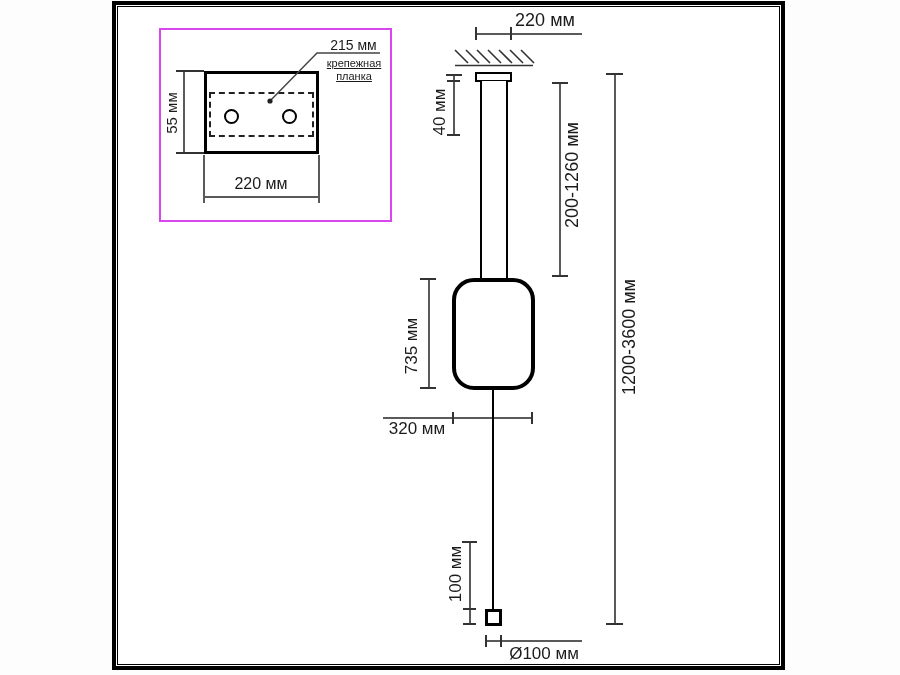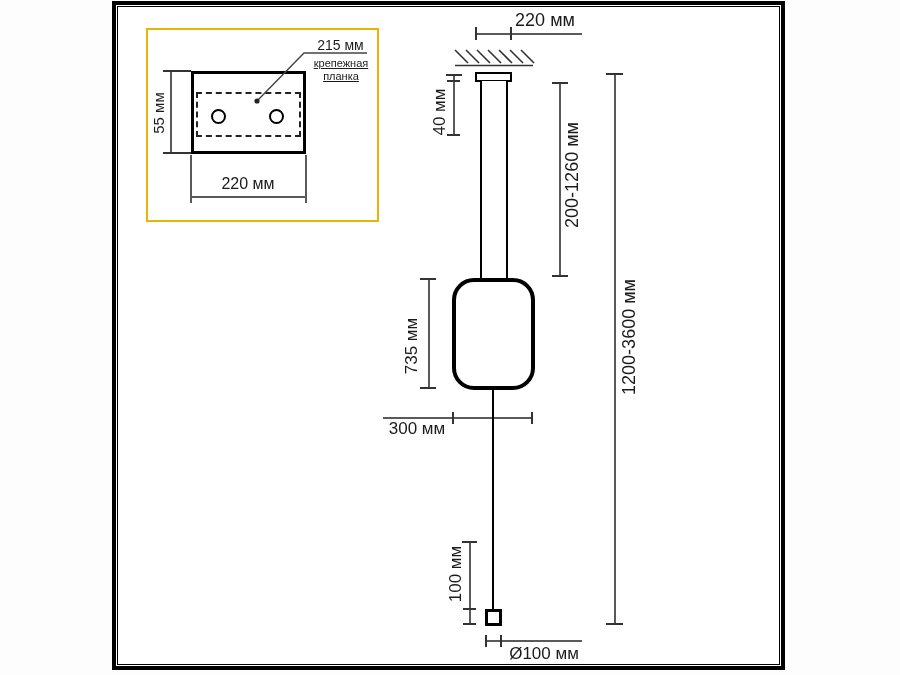--- a/index.html
+++ b/index.html
@@ -13,21 +13,21 @@
   .frame-inner{position:absolute;inset:1px;border:1px solid #000;}
   
   .dimline-h{background:#5a5a5a;height:2px;}
   .dimline-v{background:#5a5a5a;width:2px;}
   .tick-h{background:#333;height:2px;}
   .tick-v{background:#333;width:2px;}
   .dimtext{font-size:18px;line-height:1.05;text-align:center;white-space:nowrap;color:#1b1b1b;}
   .rot{transform:rotate(-90deg);transform-origin:center center;}
   .outline{border:2px solid #000;background:#fff;}
   
-  .inset{left:146px;top:28px;width:233px;height:194px;border:2px solid #eab308;background:#fff;}
+  .inset{left:159px;top:28px;width:233px;height:194px;border:2px solid #d946ef;background:#fff;}
   .inset .dimtext{font-size:16px;}
   .caption{font-size:11px;line-height:1.15;text-align:center;color:#1b1b1b;}
 </style>
 </head>
 <body>
 
 <div id="page">
 
   <div class="abs frame">
     <div class="frame-inner"></div>
@@ -96,21 +96,21 @@
   <div class="abs" style="left:452px;top:278px;width:83px;height:112px;border:4px solid #000;border-radius:22px;background:#fff;"></div>
 
   <div class="abs dimline-v" style="left:428px;top:279px;height:110px;"></div>
   <div class="abs tick-h" style="left:420px;top:278px;width:16px;"></div>
   <div class="abs tick-h" style="left:420px;top:387px;width:16px;"></div>
   <div class="abs dimtext rot" style="left:372px;top:337px;width:80px;height:18px;font-size:17px;">735 мм</div>
 
   <div class="abs dimline-h" style="left:383px;top:417px;width:150px;"></div>
   <div class="abs tick-v" style="left:452px;top:412px;height:12px;"></div>
   <div class="abs tick-v" style="left:531px;top:412px;height:12px;"></div>
-  <div class="abs dimtext" style="left:378px;top:420px;width:78px;font-size:17px;">300 мм</div>
+  <div class="abs dimtext" style="left:378px;top:420px;width:78px;font-size:17px;">320 мм</div>
 
   <div class="abs" style="left:492px;top:390px;width:2px;height:219px;background:#000;"></div>
   <div class="abs" style="left:485px;top:609px;width:17px;height:17px;border:3px solid #000;background:#fff;"></div>
 
   <div class="abs dimline-v" style="left:469px;top:542px;height:83px;"></div>
   <div class="abs tick-h" style="left:462px;top:541px;width:15px;"></div>
   <div class="abs tick-h" style="left:463px;top:608px;width:13px;"></div>
   <div class="abs tick-h" style="left:463px;top:623px;width:13px;"></div>
   <div class="abs dimtext rot" style="left:416px;top:565px;width:80px;height:18px;font-size:17px;">100 мм</div>
 

